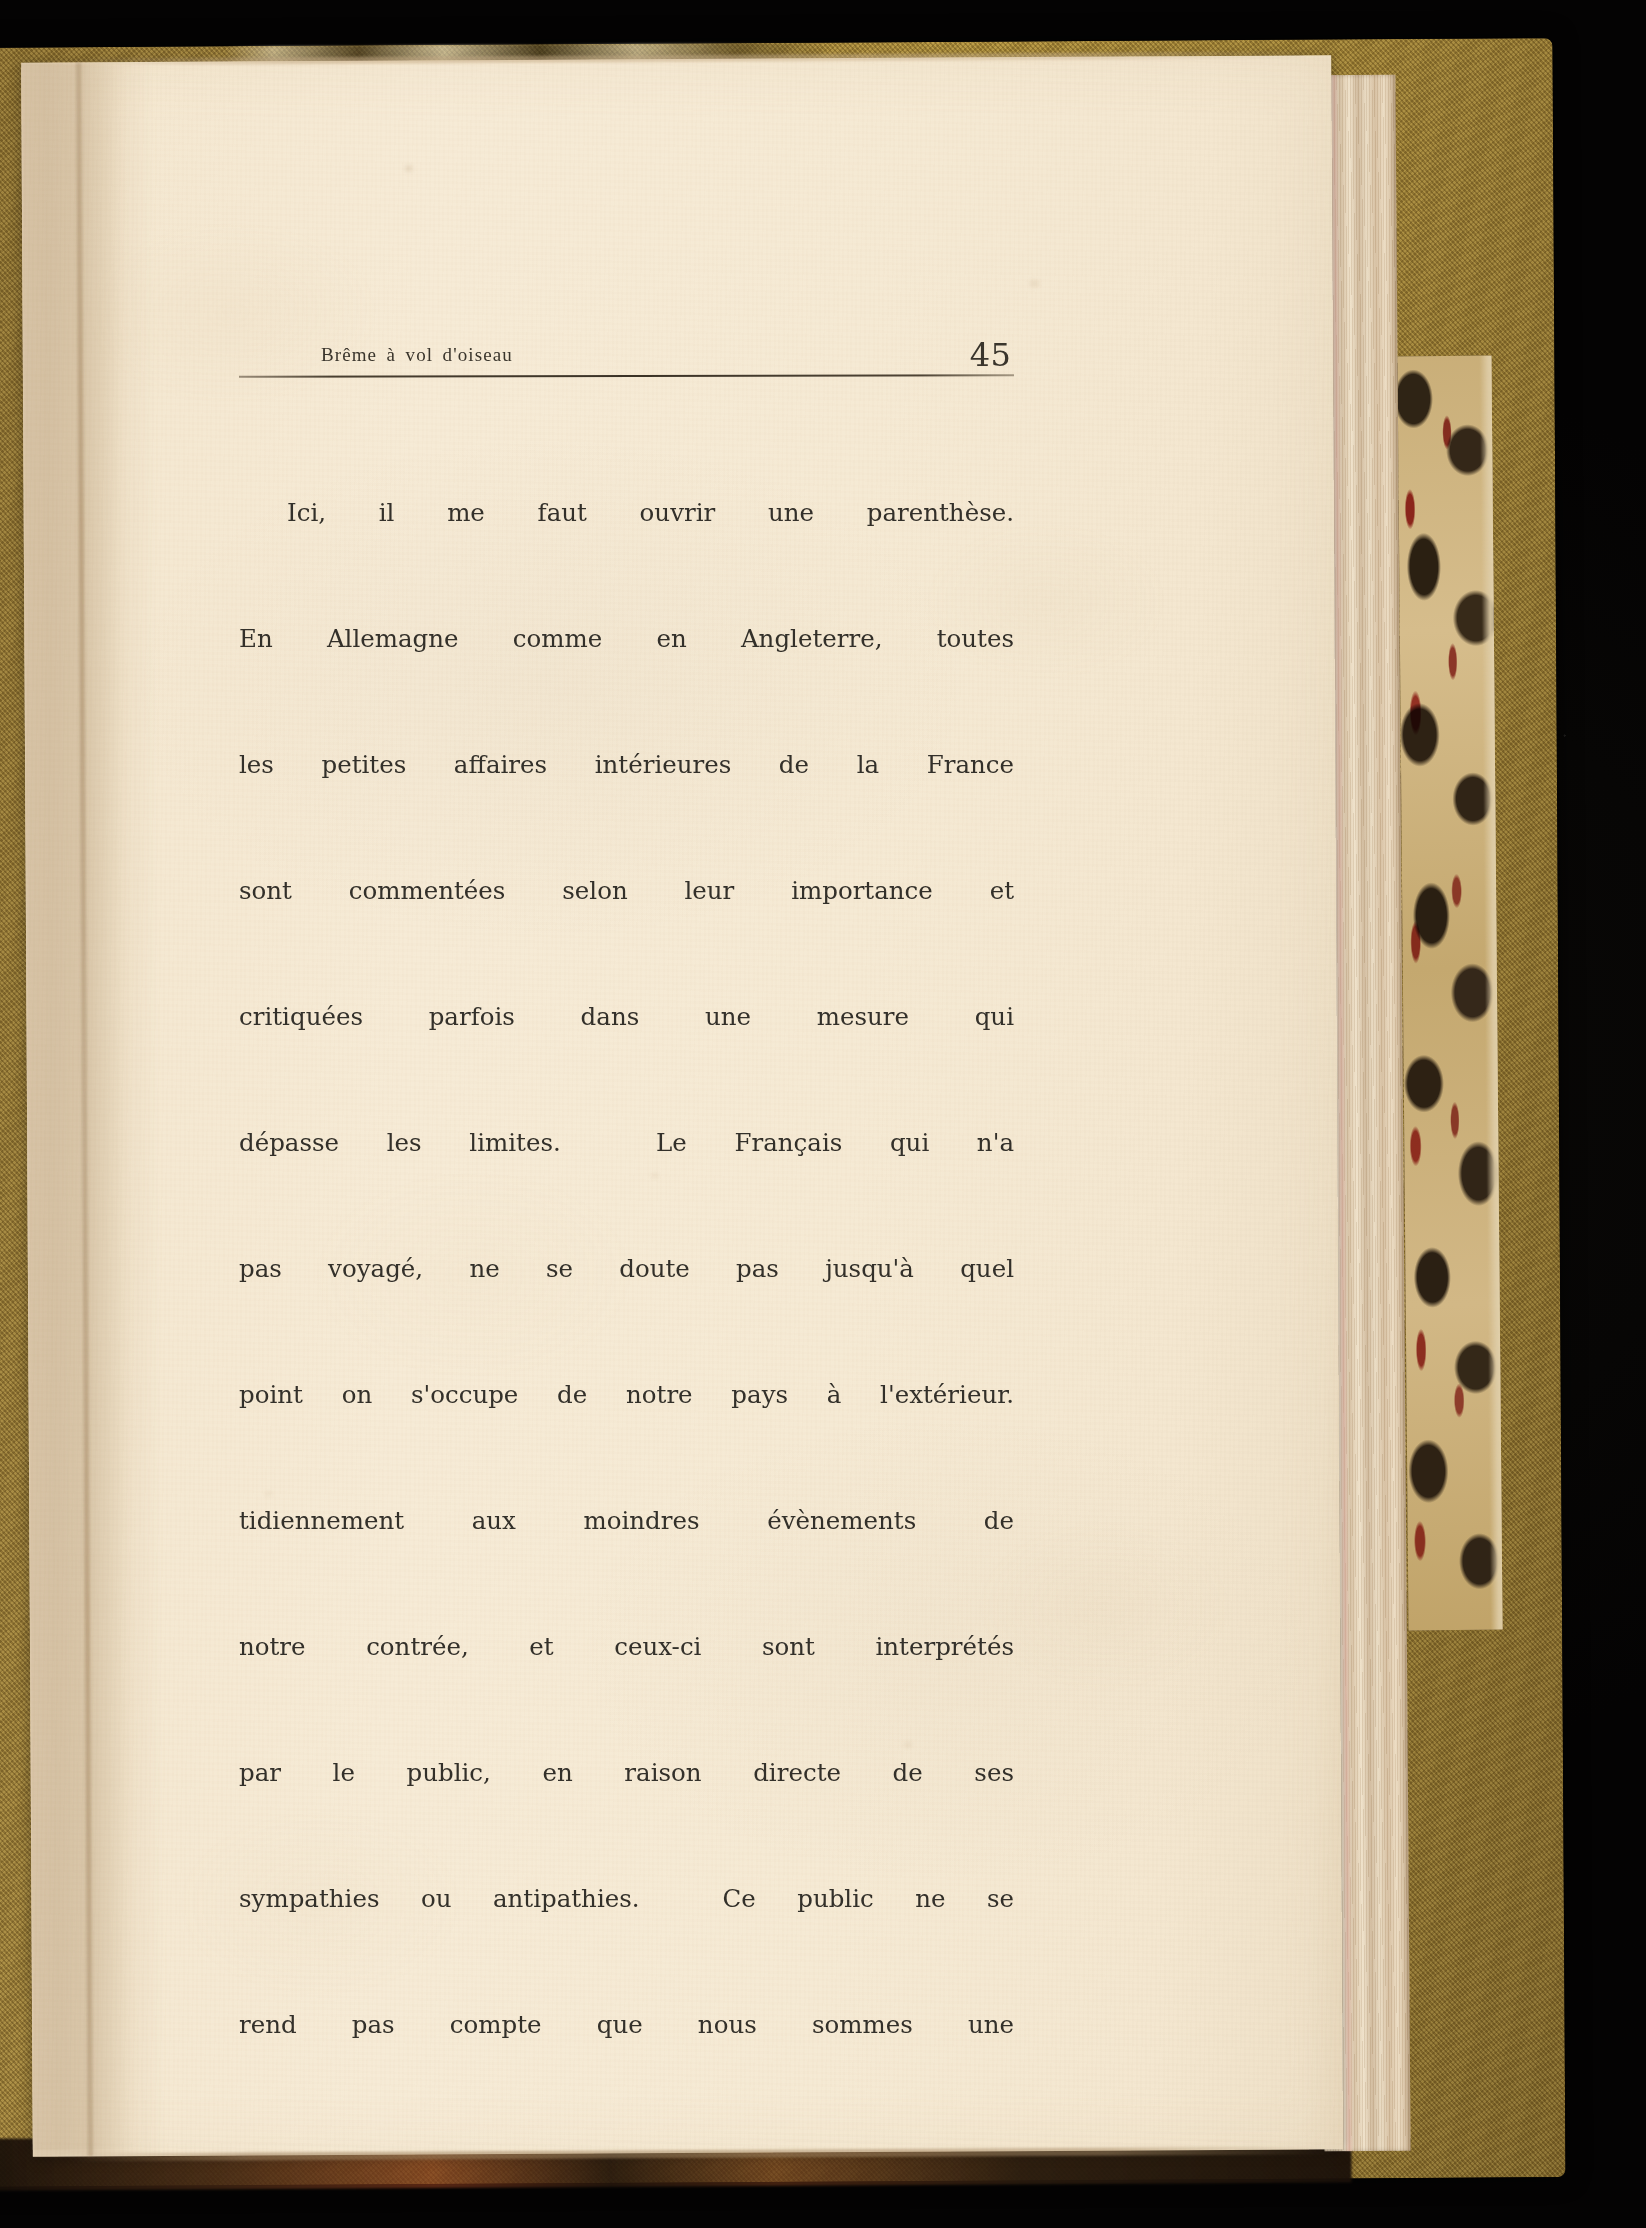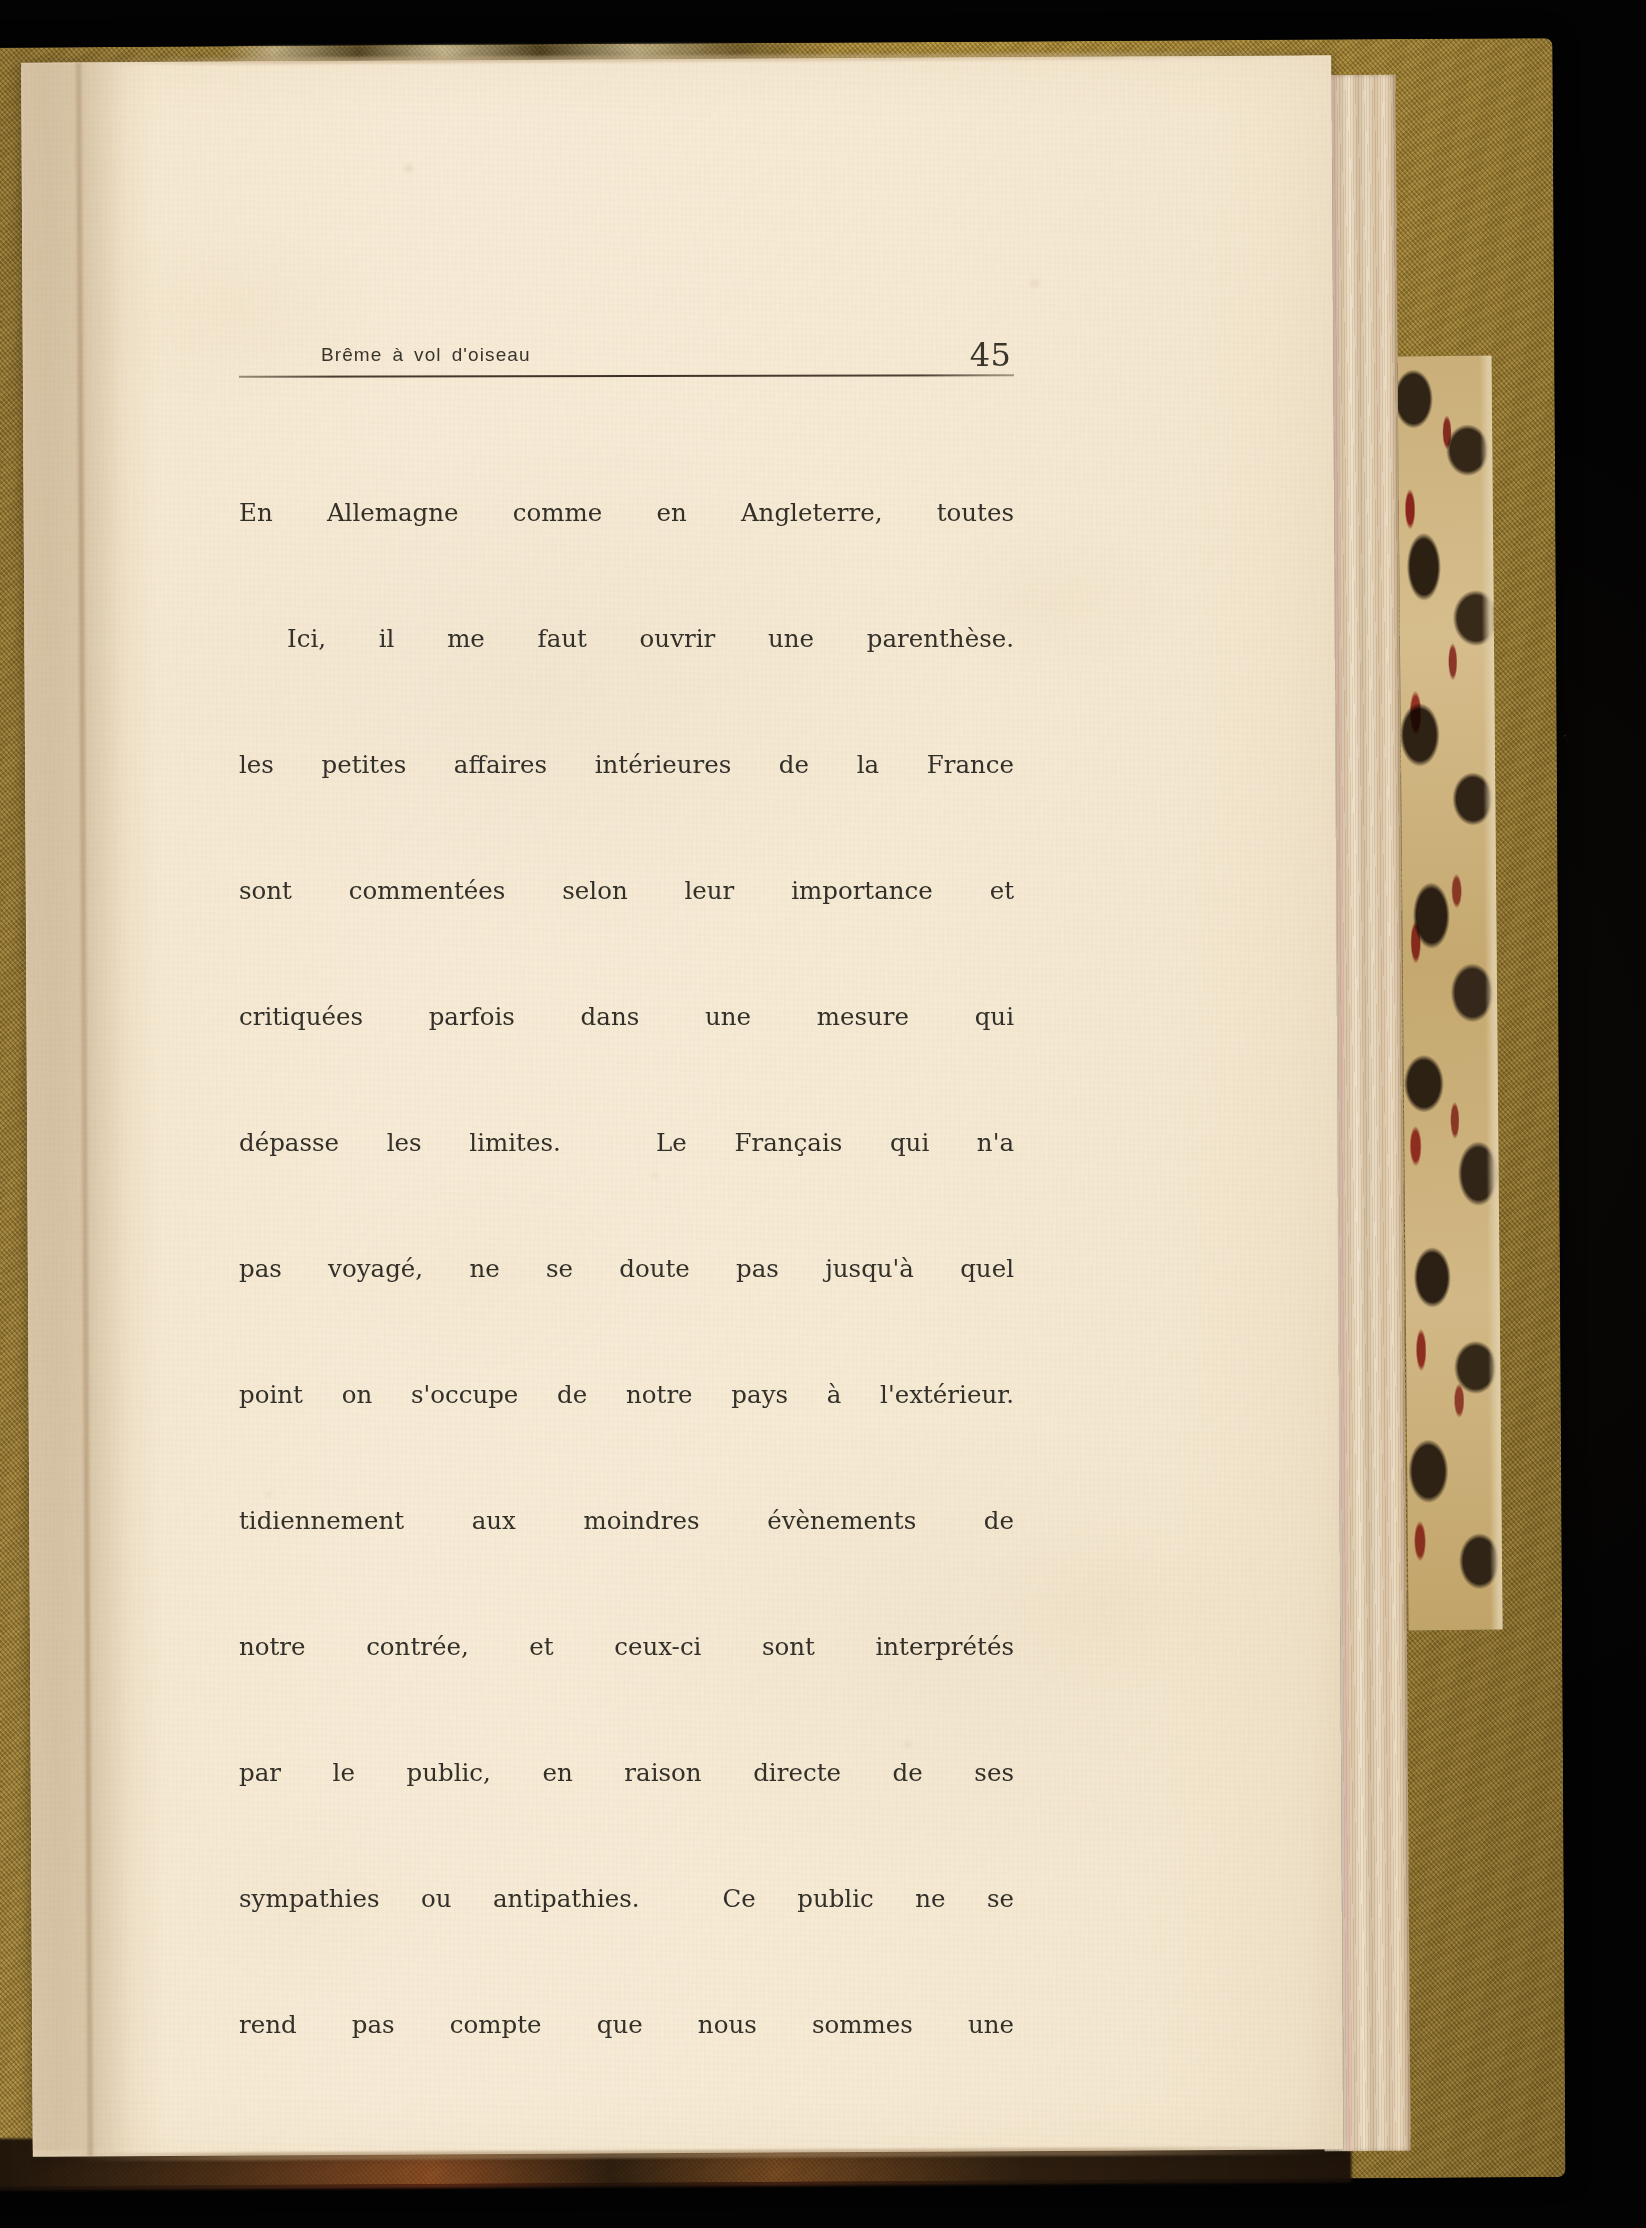--- a/index.html
+++ b/index.html
@@ -298,21 +298,21 @@
   }
 
   .running-head {
     position: relative;
     display: flex;
     align-items: baseline;
     justify-content: space-between;
     height: 39px;
   }
   .rh-title {
-    font-family: Liberation Sans, sans-serif;
+    font-family: Liberation Serif, serif;
     font-size: 19px;
     letter-spacing: 1.1px;
     word-spacing: 3.6px;
     color: #3a352c;
     margin-left: 82px;
     white-space: nowrap;
   }
   .rh-folio {
     font-family: "DejaVu Serif", "Liberation Serif", serif;
     font-size: 32px;
@@ -415,22 +415,22 @@
 
     <div class="running-head">
       <div class="rh-title">Brême à vol d'oiseau</div>
       <div class="rh-folio">45</div>
     </div>
     <div class="rule"></div>
 
     <div class="bodytext">
 
       <p class="para">
+        <span class="ln"><span class="ind"></span>Ici, il me faut ouvrir une parenthèse.</span>
         <span class="ln">En Allemagne comme en Angleterre, toutes</span>
-        <span class="ln"><span class="ind"></span>Ici, il me faut ouvrir une parenthèse.</span>
         <span class="ln">les petites affaires intérieures de la France</span>
         <span class="ln">sont commentées selon leur importance et</span>
         <span class="ln">critiquées parfois dans une mesure qui</span>
         <span class="ln">dépasse les limites.  Le Français qui n'a</span>
         <span class="ln">pas voyagé, ne se doute pas jusqu'à quel</span>
         <span class="ln">point on s'occupe de notre pays à l'extérieur.</span>
         <span class="ln">tidiennement aux moindres évènements de</span>
         <span class="ln">notre contrée, et ceux-ci sont interprétés</span>
         <span class="ln">par le public, en raison directe de ses</span>
         <span class="ln">sympathies ou antipathies.  Ce public ne se</span>

